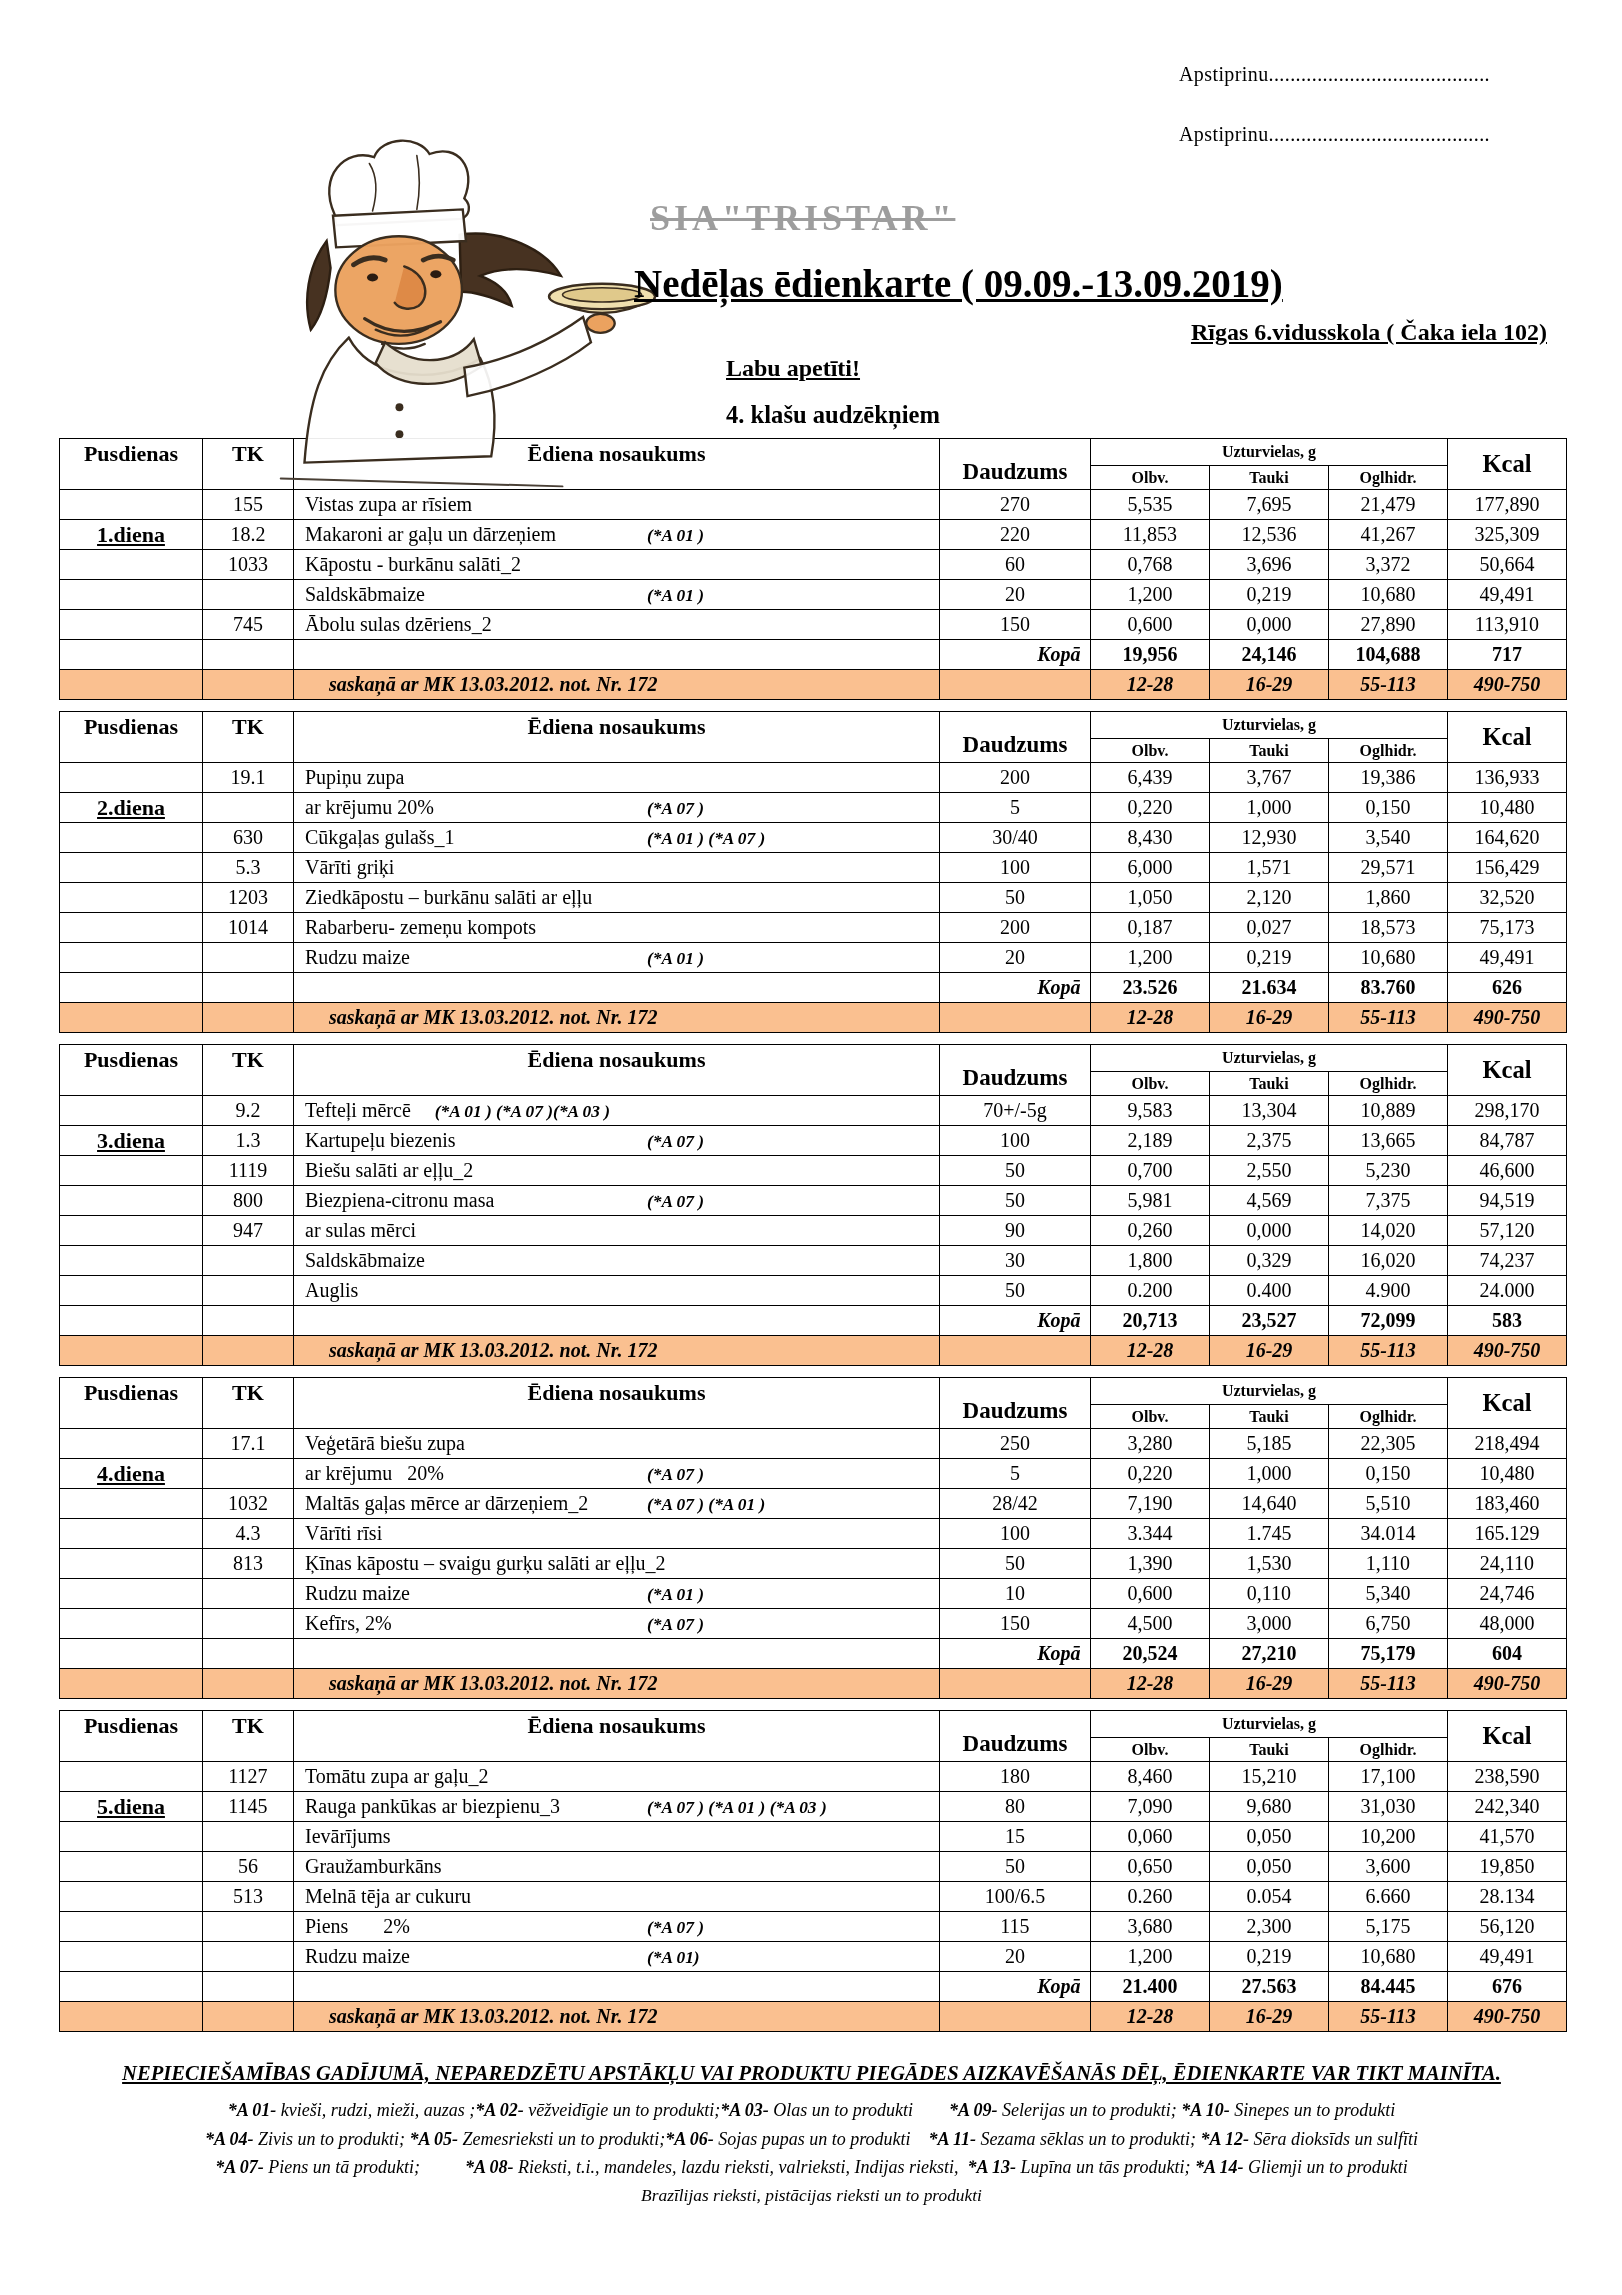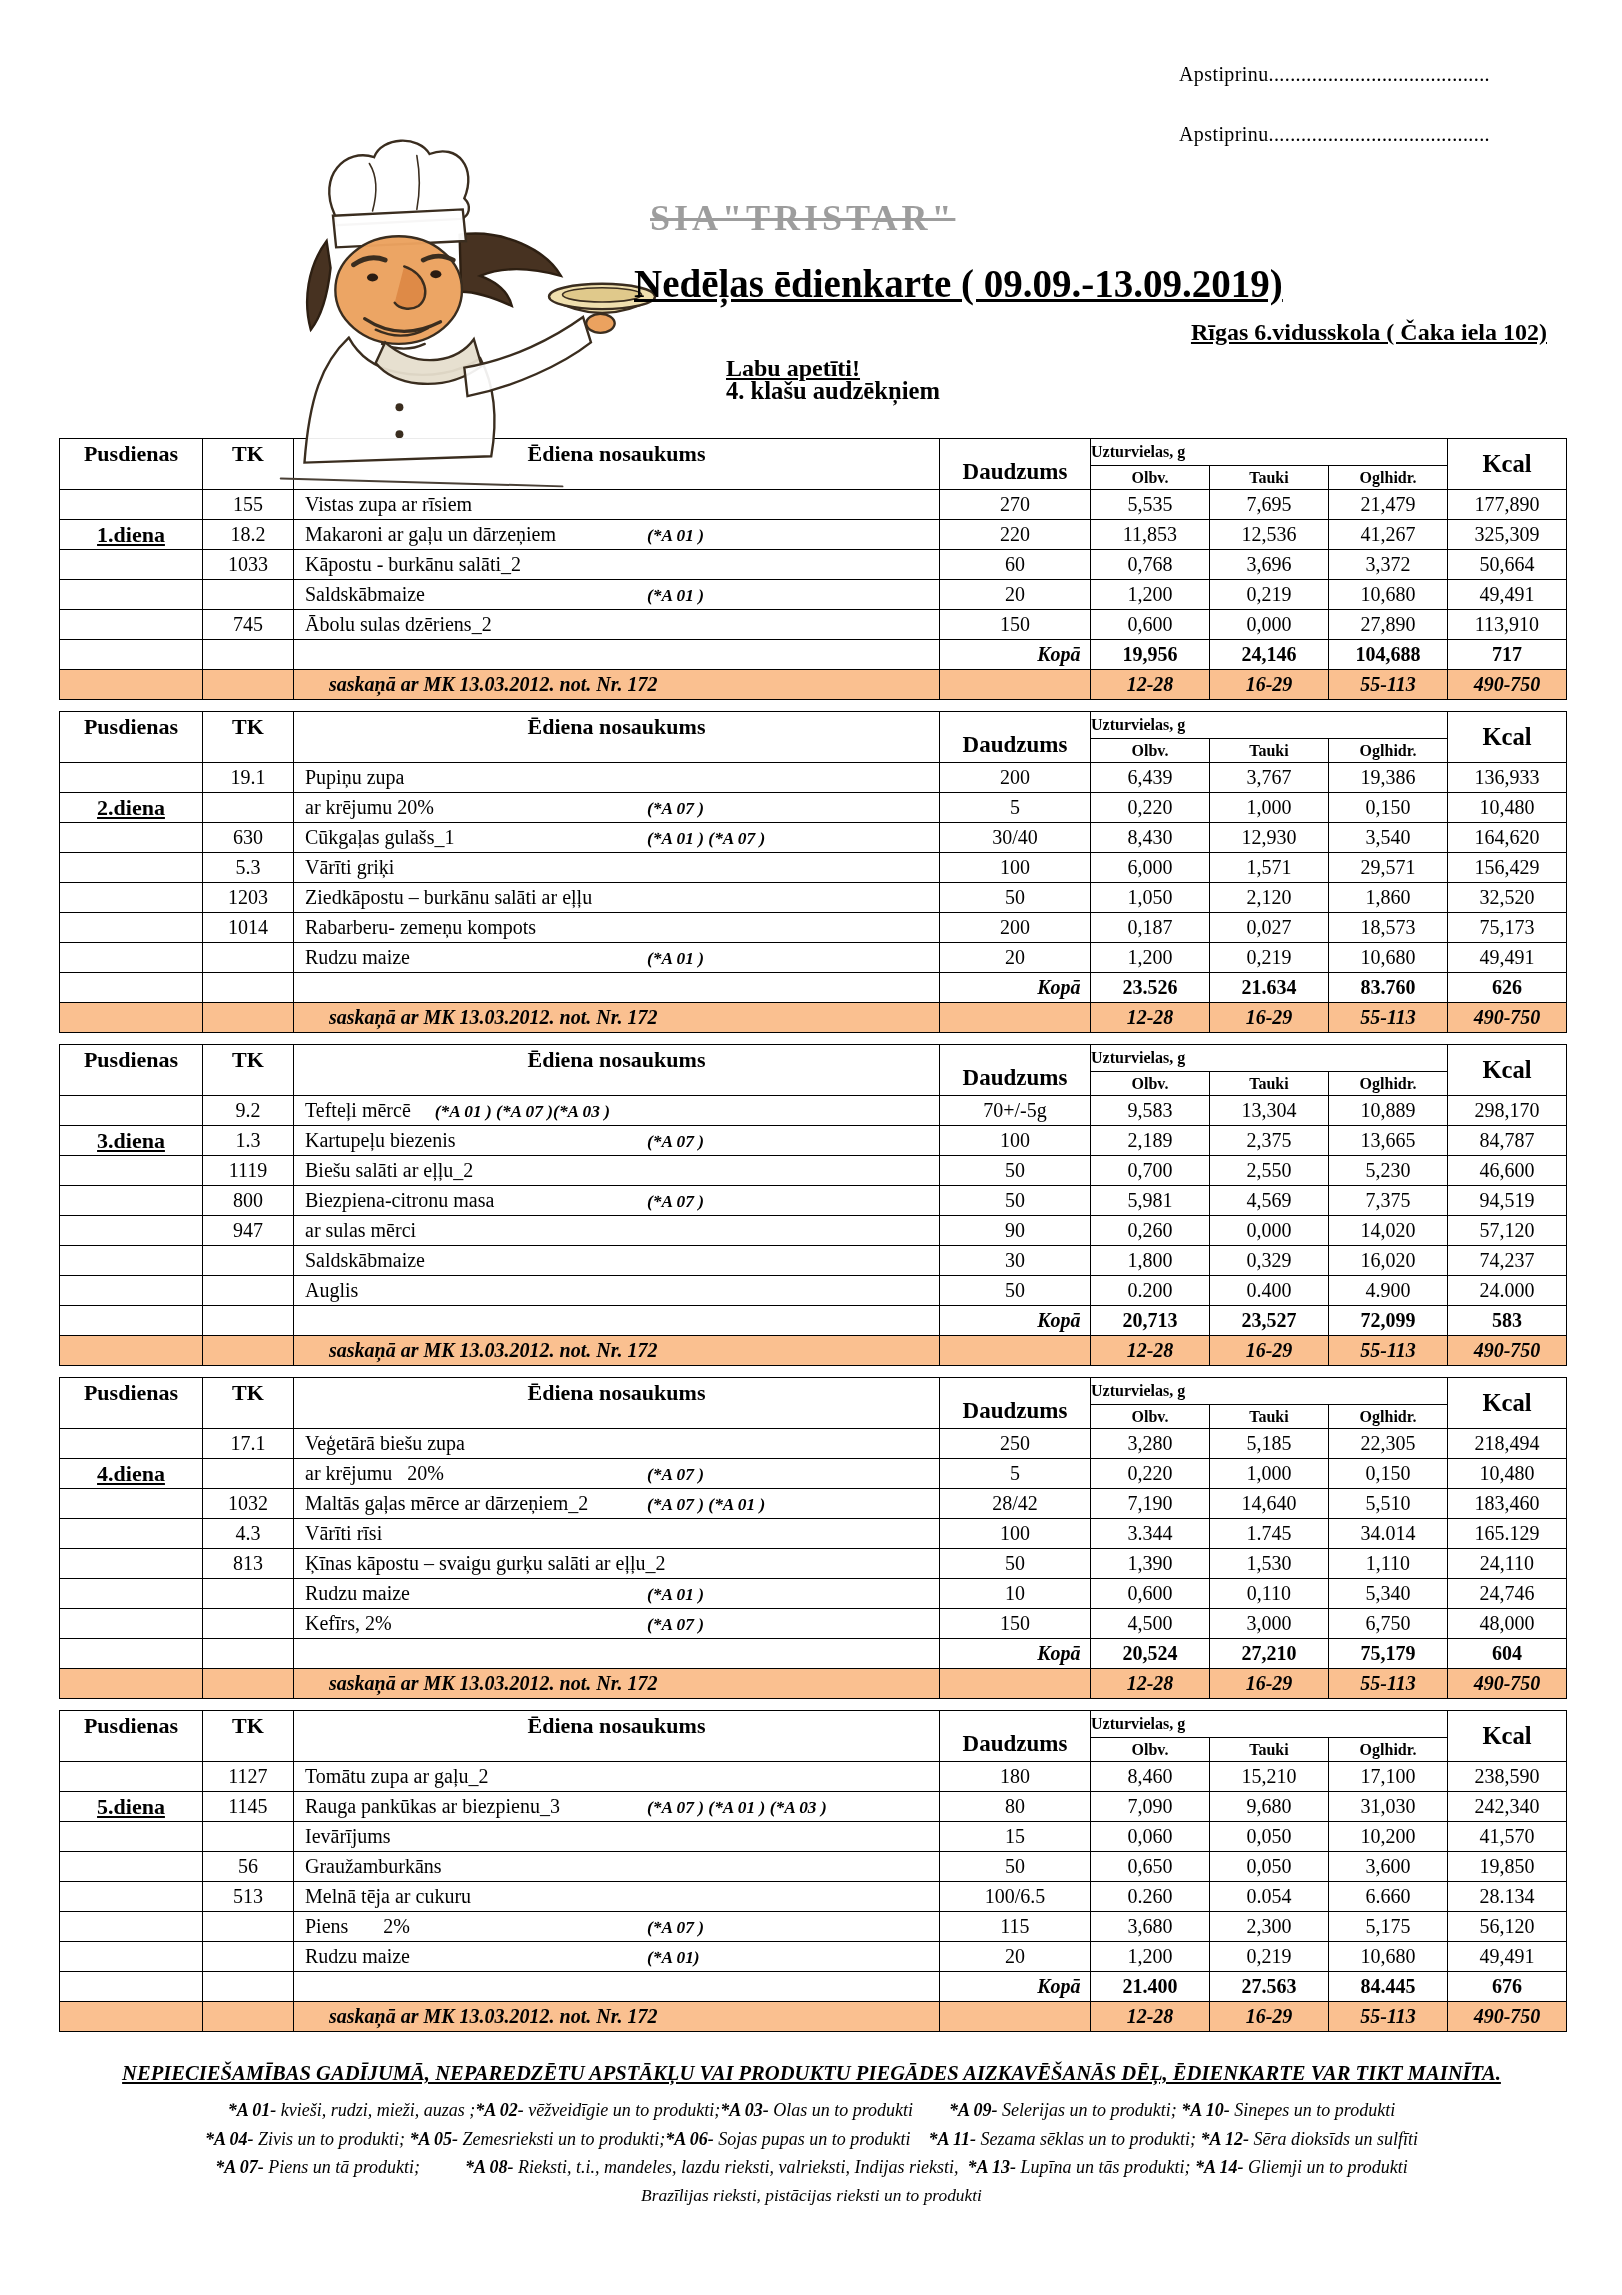--- a/index.html
+++ b/index.html
@@ -17,31 +17,31 @@
     position:absolute; left:650px; top:197px; z-index:1;
     font-size:36px; letter-spacing:4px; color:#8d8d8d; opacity:.85;
     text-decoration:line-through; font-weight:bold; white-space:pre;
   }
   .doc-title {
     position:absolute; left:634px; top:261px; z-index:4; white-space:nowrap;
     font-size:39px; font-weight:bold; text-decoration:underline;
   }
   .school { position:absolute; right:76px; top:319px; font-size:24px; font-weight:bold; text-decoration:underline; white-space:nowrap; }
   .greeting { position:absolute; left:726px; top:355px; font-size:24px; font-weight:bold; text-decoration:underline; }
-  .audience { position:absolute; left:726px; top:377px; font-size:24.6px; font-weight:bold; }
+  .audience { position:absolute; left:726px; top:401px; font-size:24.6px; font-weight:bold; }
 
   
   #tables { position:absolute; left:59px; top:438px; width:1446px; z-index:2; }
   table.menu-table { border-collapse:collapse; table-layout:fixed; width:1506px; margin-bottom:11px; background:#fff; }
   .menu-table th, .menu-table td { border:1.6px solid #000; overflow:hidden; }
   .menu-table thead tr.hrow th { height:27px; }
   .menu-table thead tr.hrow2 th { height:24px; }
   .h-pusdienas, .h-tk, .h-name { font-size:22px; font-weight:bold; text-align:center; vertical-align:top; padding-top:2.4px; }
   .h-qty { font-size:23px; font-weight:bold; text-align:center; vertical-align:top; padding-top:20px; }
-  .h-nutri { font-size:16px; font-weight:bold; text-align:left; vertical-align:middle; }
+  .h-nutri { font-size:16px; font-weight:bold; text-align:center; vertical-align:middle; }
   .h-sub { font-size:16px; font-weight:bold; text-align:center; vertical-align:middle; }
   .h-kcal { font-size:24.6px; font-weight:bold; text-align:center; vertical-align:middle; }
   .menu-table td { height:30px; font-size:20px; vertical-align:middle; background:#fff; }
   .c-pusdienas { text-align:center; }
   .day-label { display:block; text-align:center; font-size:22px; font-weight:bold; text-decoration:underline; }
   .c-tk { text-align:center; }
   .c-name { text-align:left; padding-left:11px; position:relative; white-space:pre; }
   .dish-name { white-space:pre; }
   .allergen { position:absolute; left:353px; top:50%; transform:translateY(-50%);
               font-size:17.4px; font-weight:bold; font-style:italic; white-space:pre; }

